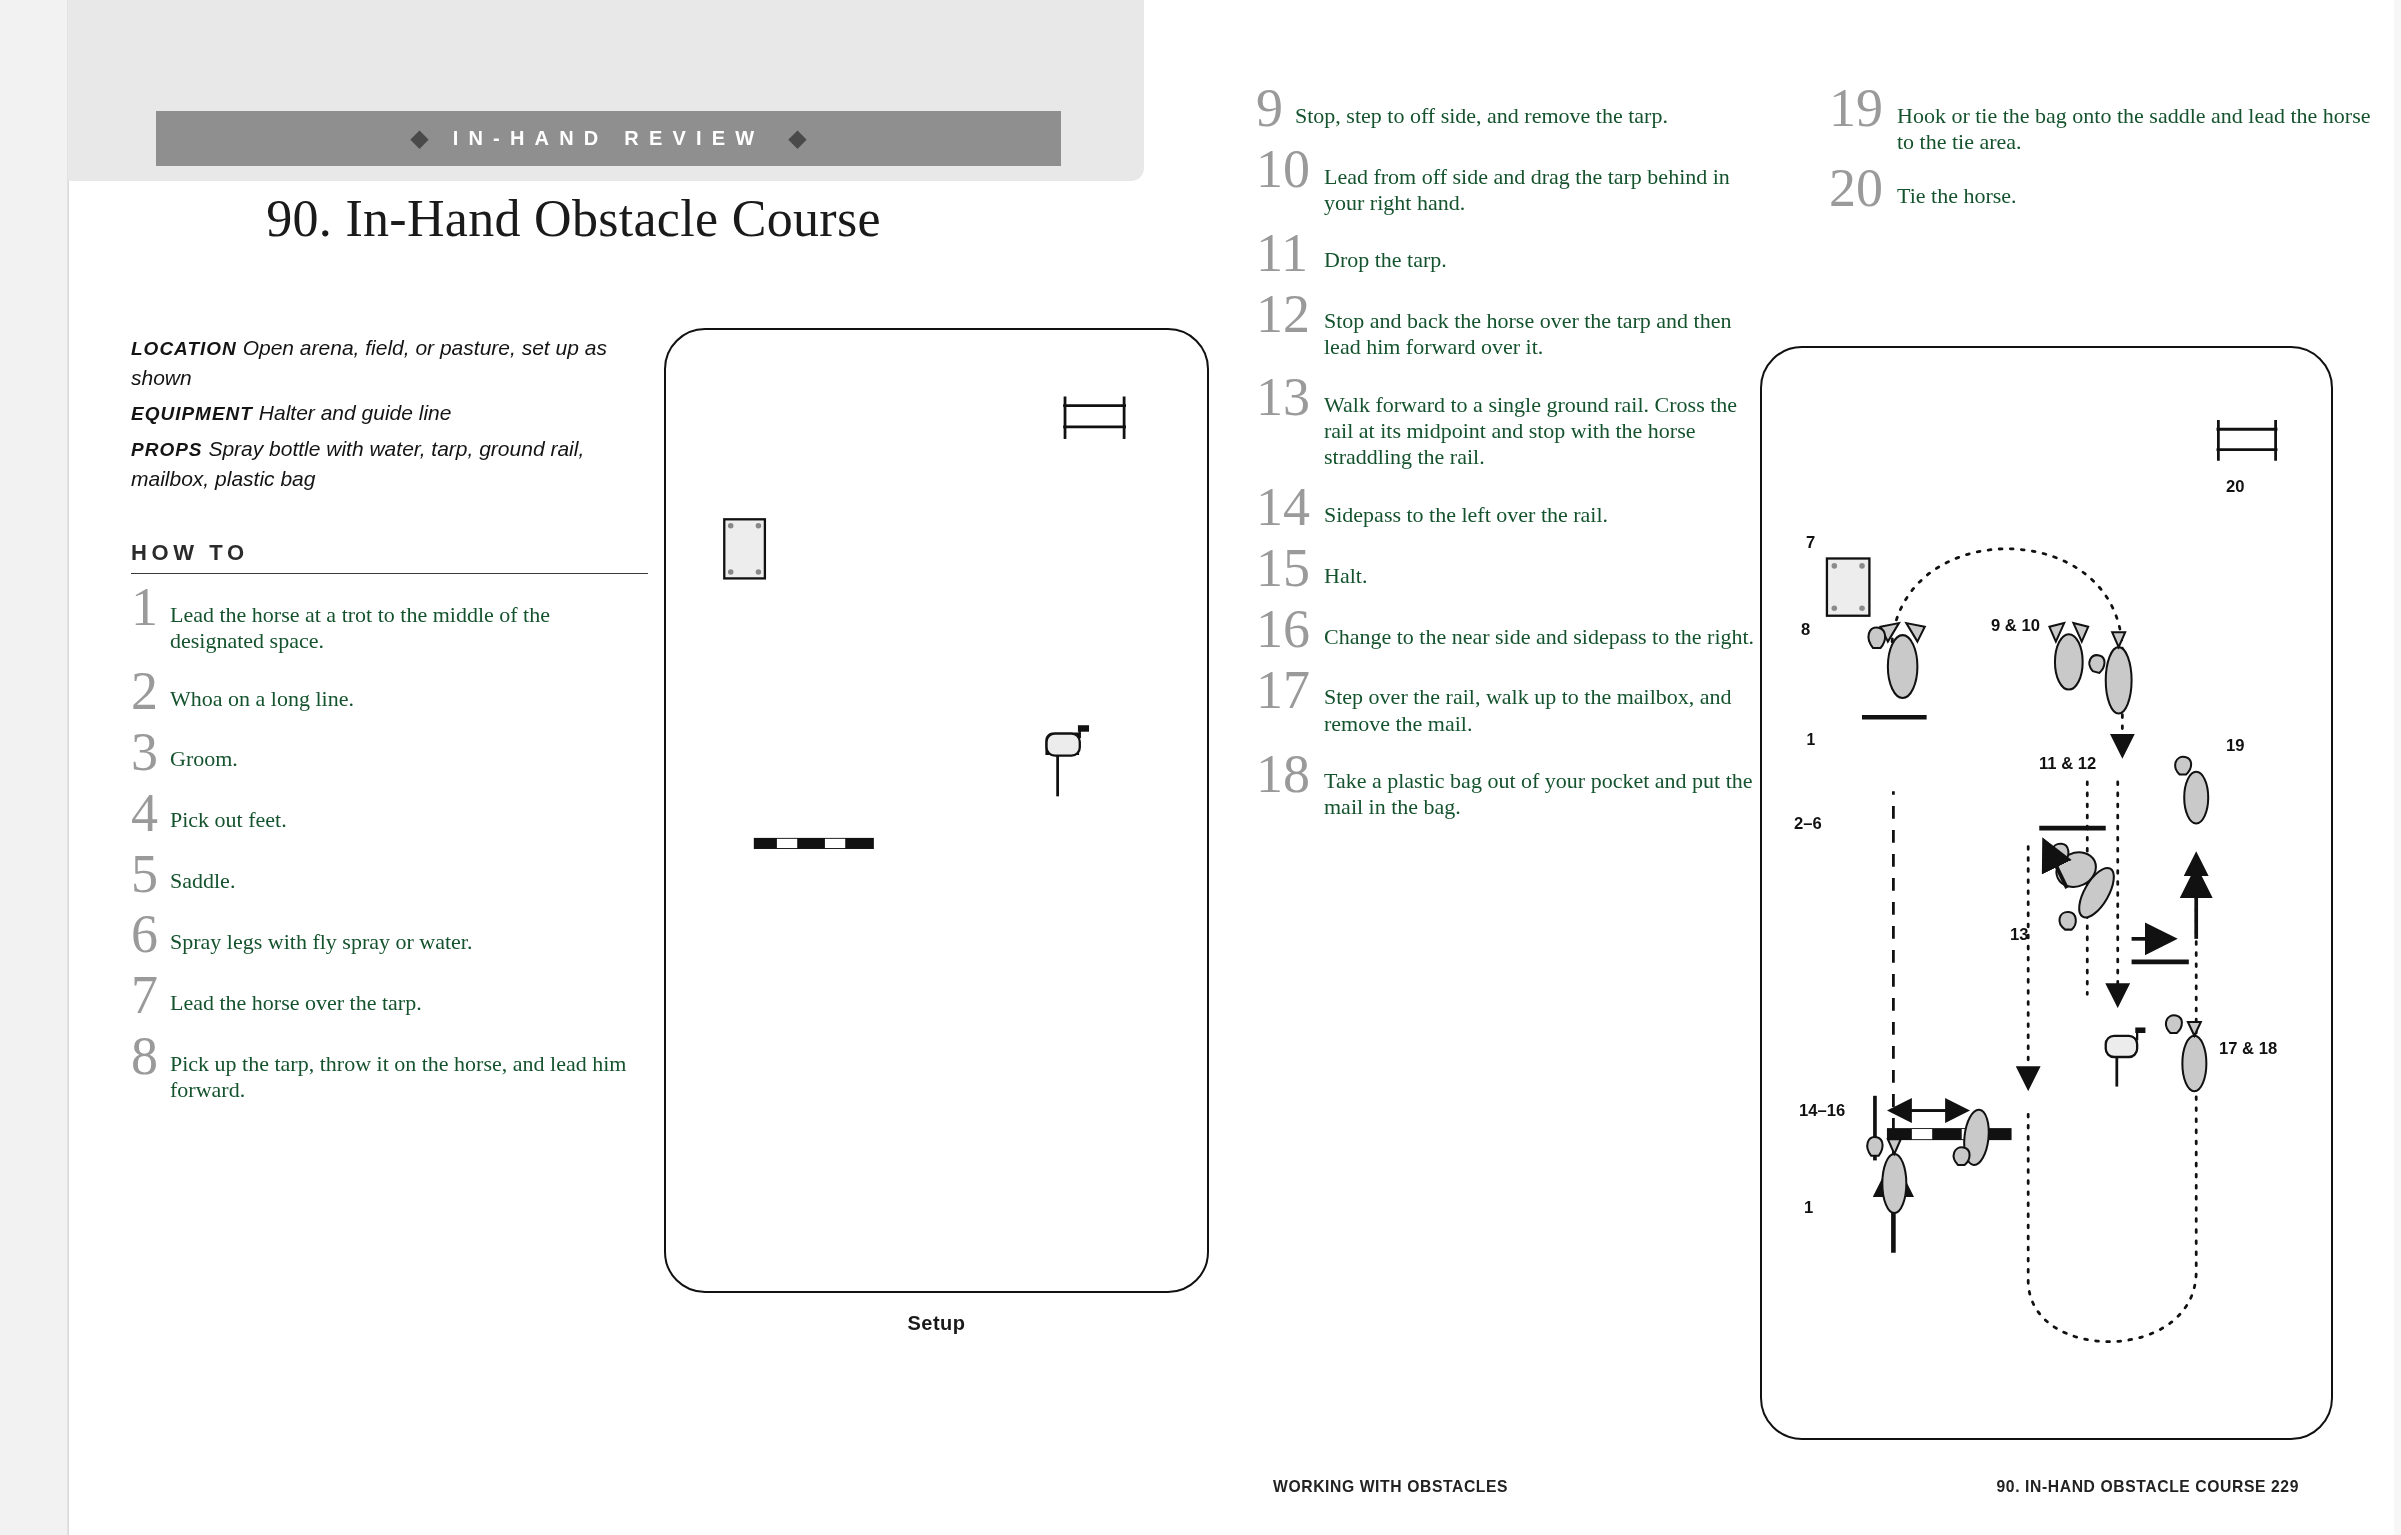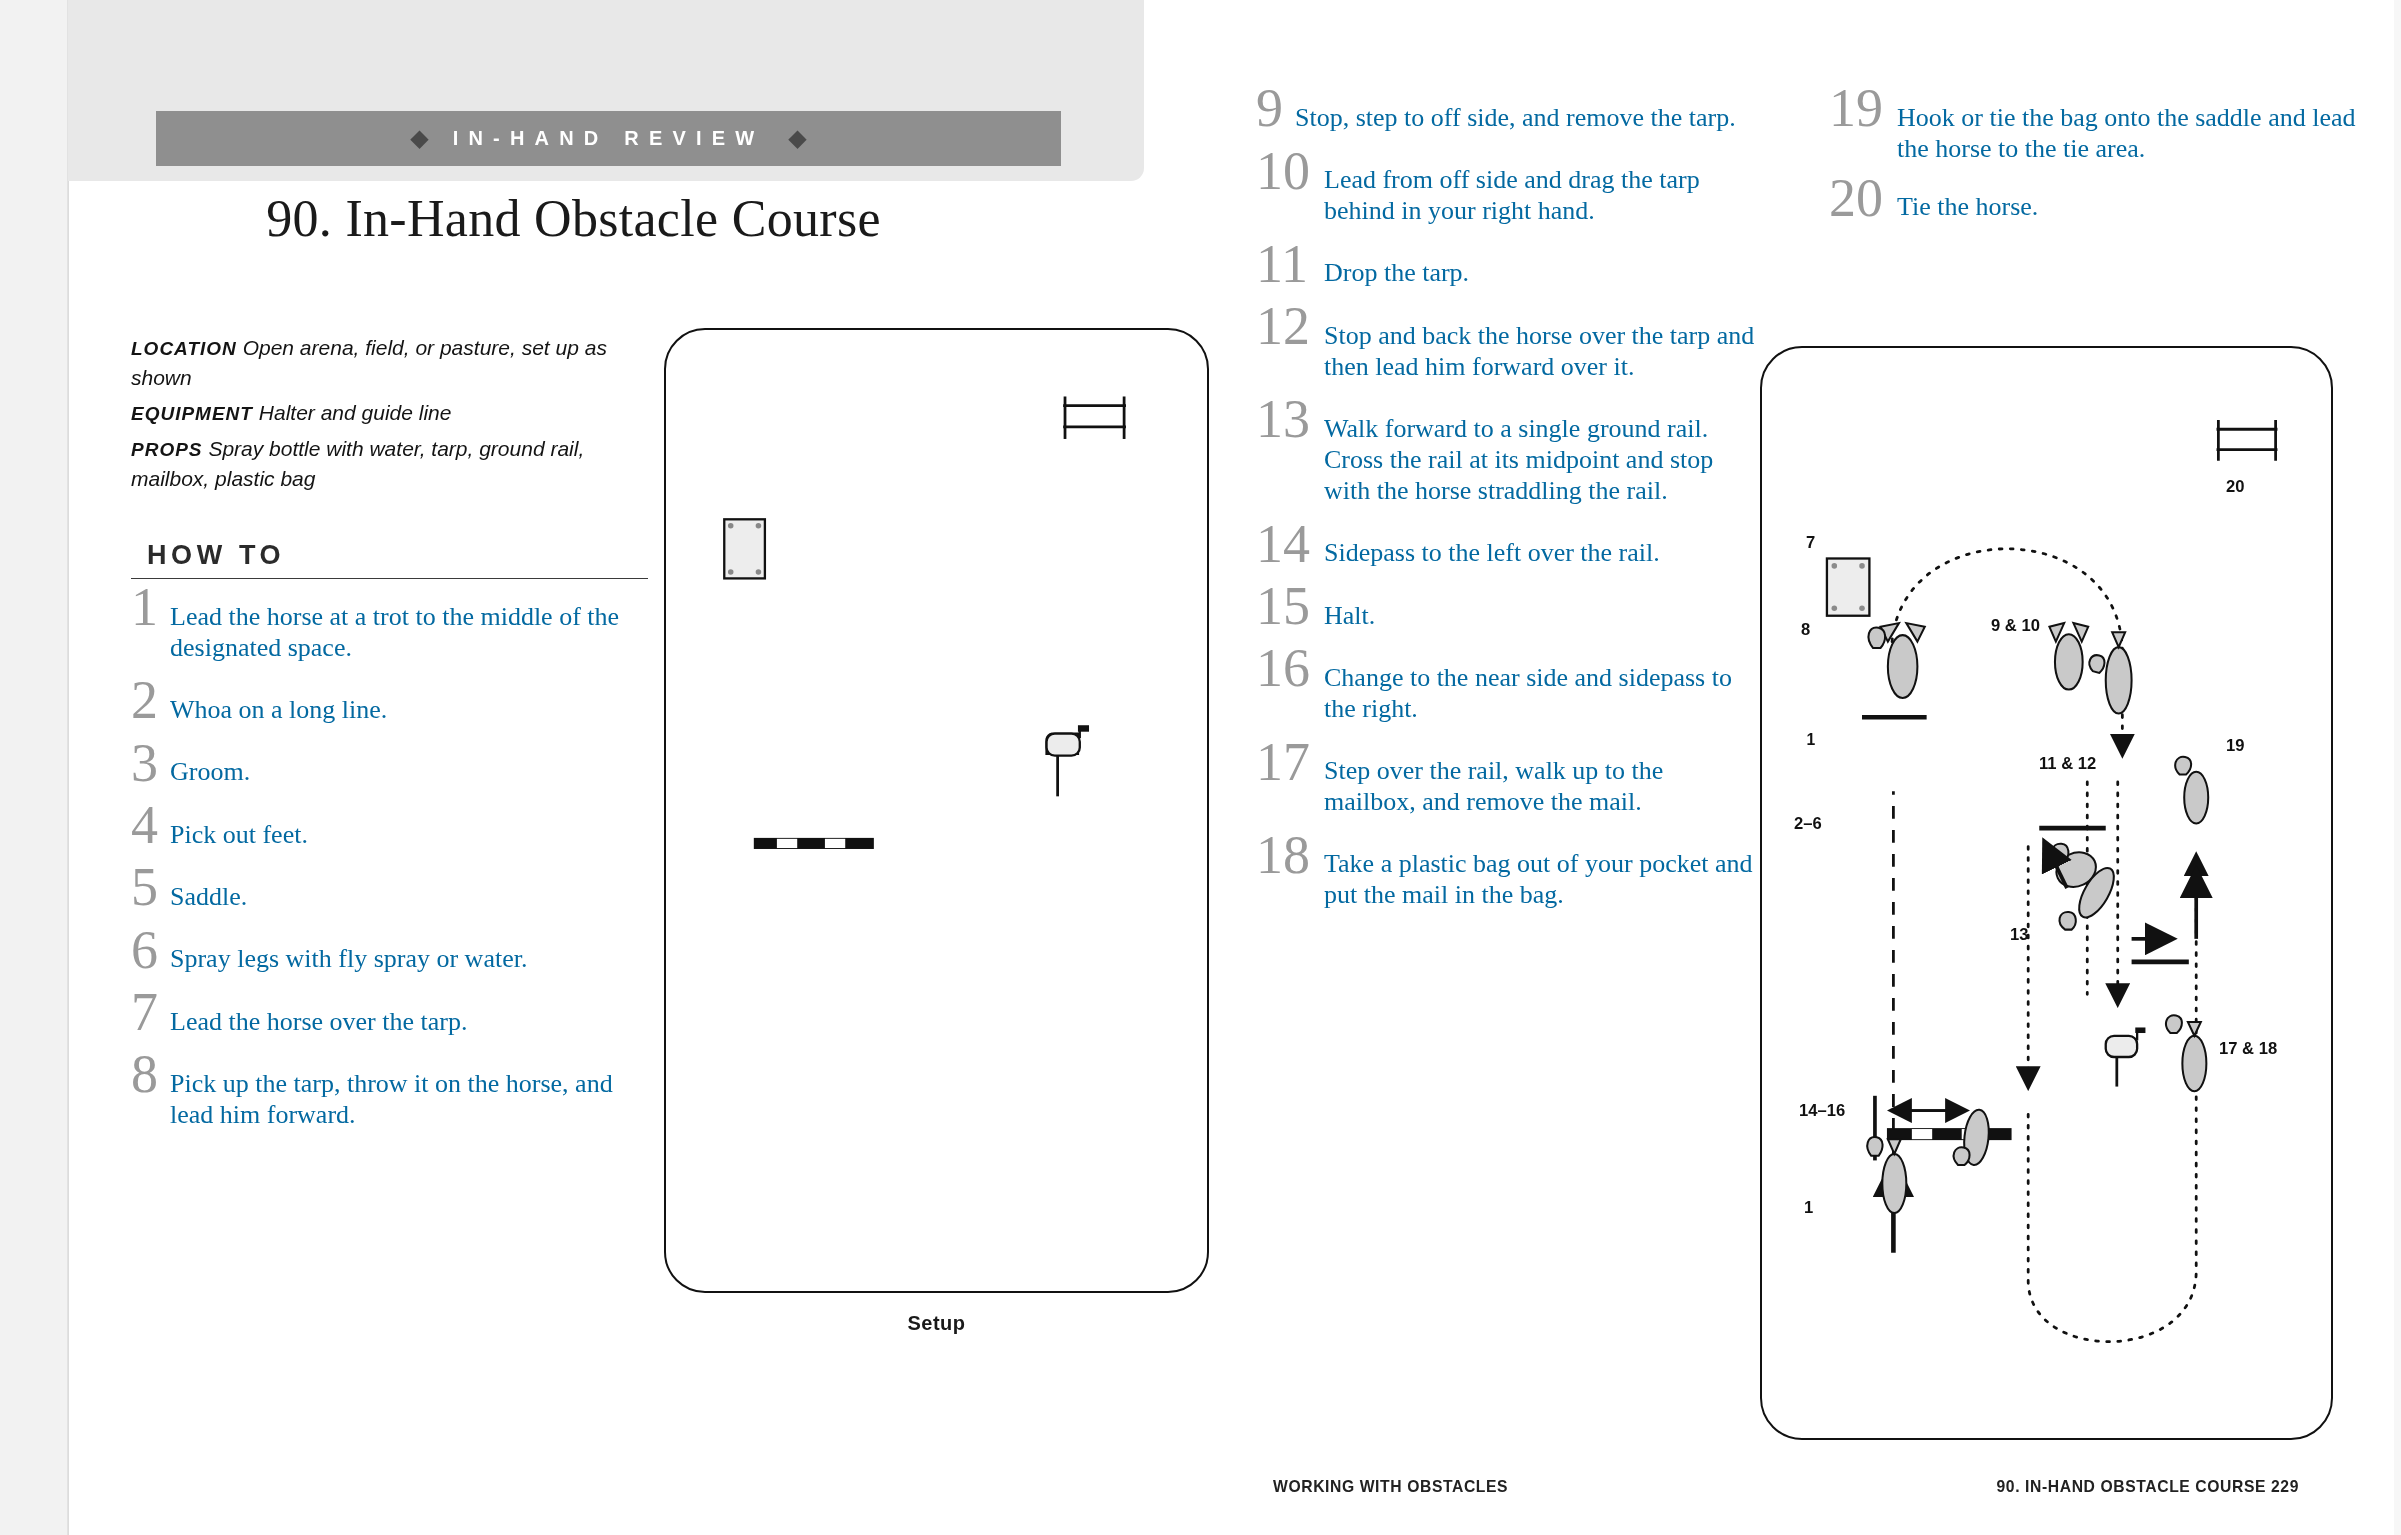--- a/index.html
+++ b/index.html
@@ -71,25 +71,24 @@
   .meta p { margin:0 0 5.5px 0;font-style:italic; }
   .meta .lbl {
     font-weight:bold; font-size:19px; letter-spacing:1px;
   }
   .howto {
     position:absolute; left:63px; top:540px; width:517px;
   }
   .howto .ht-label {
     font-family:"Liberation Sans", sans-serif;
     font-weight:bold;
-    font-size:27px;
+    font-size:22px;
     letter-spacing:4.6px;
     color:#2b2b2b;
     padding-bottom:7.4px;
-    margin-left:16px;
   }
   .howto .ht-rule {
     border-top:1.8px solid #3a3a3a;
     width:517px;
   }
   
   .steps { position:absolute; }
   .step {
     position:relative;
     display:flex;
@@ -104,23 +103,23 @@
     width:auto;
     min-width:39px;
     text-align:left;
     flex:0 0 auto;
     position:relative;
     top:-1.8px;
   }
   .step .num.two-digit { min-width:68px; }
   .step .txt {
     font-family:"Liberation Serif", serif;
-    font-size:26px;
+    font-size:22px;
     line-height:1.19;
-    color:#0369a1;
+    color:#14532d;
     padding-top:14.8px;
     flex:1 1 auto;
   }
   .steps-left { left:63px; top:587px; width:517px; }
   .steps-left .step { margin-bottom:16.6px; }
   .steps-left .txt { width:453px; }
 
   
   .setup-box {
     position:absolute; left:596px; top:328px;

